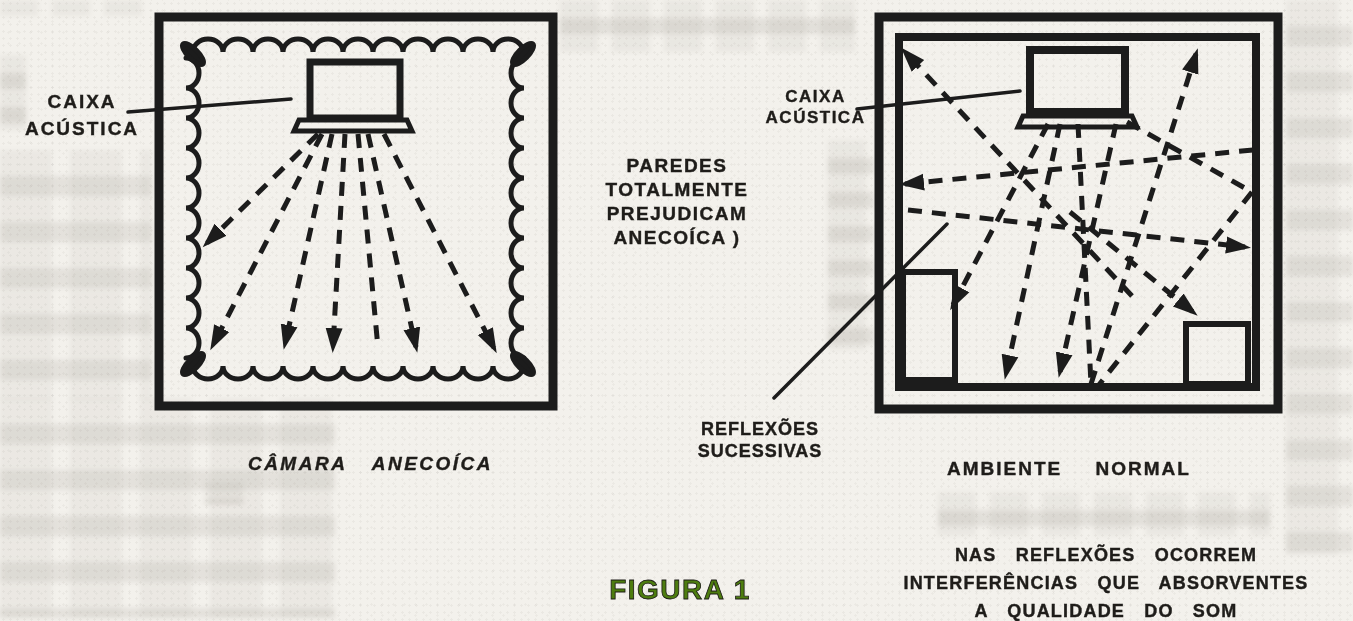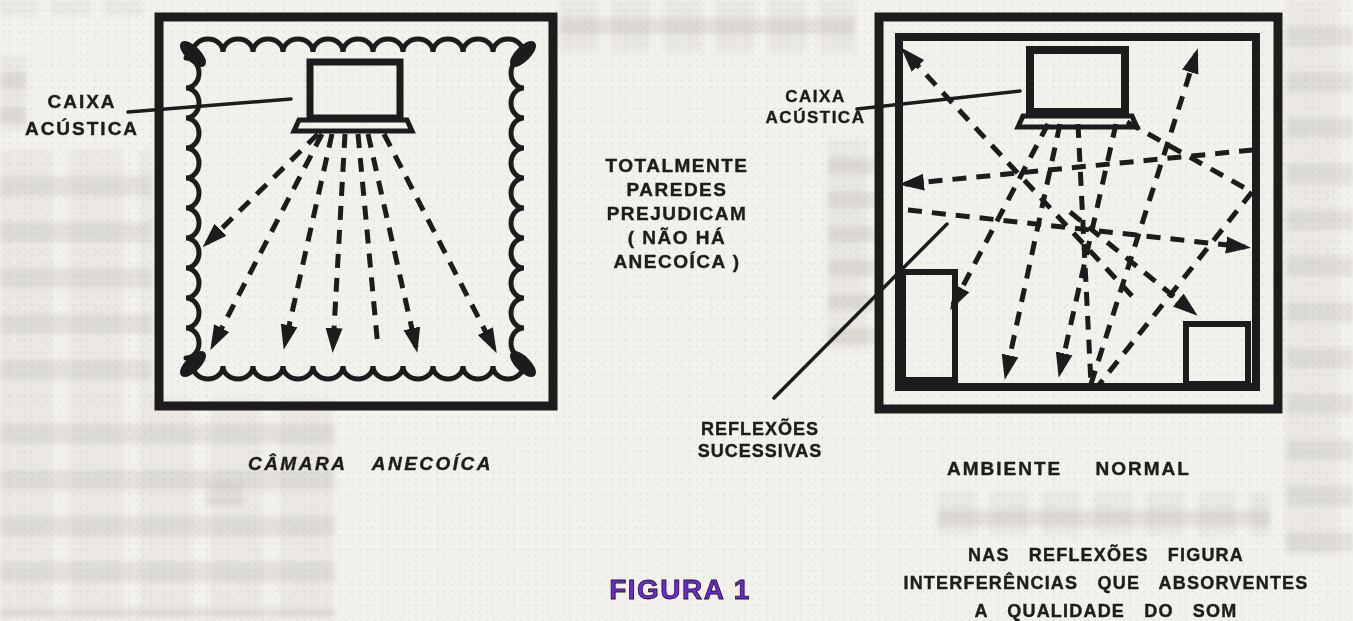--- a/index.html
+++ b/index.html
@@ -25,21 +25,21 @@
   }
   .lbl .ln{display:block;}
   .caixa-left{left:12px;top:88px;width:140px;line-height:27px;}
   .caixa-right{left:753px;top:86px;width:125px;font-size:17px;line-height:21px;letter-spacing:1.5px;}
   .paredes{left:577px;top:154px;width:200px;letter-spacing:1.5px;}
   .reflexoes{left:680px;top:418px;width:160px;font-size:18px;line-height:22px;letter-spacing:1px;}
   .cap-camara{left:238px;top:452px;width:265px;word-spacing:18px;letter-spacing:2.5px;font-style:italic;}
   .cap-ambiente{left:933px;top:457px;width:272px;font-size:19px;word-spacing:26px;letter-spacing:2px;}
   .figura{
     position:absolute;left:595px;top:574px;width:170px;text-align:center;
-    font-size:28px;font-weight:bold;letter-spacing:1.5px;color:#6d28d9;
+    font-size:28px;font-weight:bold;letter-spacing:1.5px;color:#4d7c0f;
     -webkit-text-stroke:0.8px #191715;
   }
   .note{
     position:absolute;left:898px;top:541px;width:416px;text-align:center;
     font-weight:bold;font-size:18px;line-height:28px;letter-spacing:1.2px;
     word-spacing:13px;color:#1f1d1a;-webkit-text-stroke:0.4px #1f1d1a;
   }
   .note .ln{display:block;}
 
   
@@ -141,42 +141,41 @@
       </g>
     </g>
   </svg>
 
   <div class="lbl caixa-left">
     <span class="ln">CAIXA</span>
     <span class="ln">ACÚSTICA</span>
   </div>
 
   <div class="lbl paredes">
+    <span class="ln">PAREDES</span>
     <span class="ln">TOTALMENTE</span>
-    <span class="ln">PAREDES</span>
     <span class="ln">PREJUDICAM</span>
-    <span class="ln">( NÃO HÁ</span>
     <span class="ln">ANECOÍCA )</span>
   </div>
 
   <div class="lbl cap-camara">CÂMARA ANECOÍCA</div>
 
   <div class="lbl caixa-right">
     <span class="ln">CAIXA</span>
     <span class="ln">ACÚSTICA</span>
   </div>
 
   <div class="lbl reflexoes">
     <span class="ln">REFLEXÕES</span>
     <span class="ln">SUCESSIVAS</span>
   </div>
 
   <div class="lbl cap-ambiente">AMBIENTE NORMAL</div>
 
   <div class="figura">FIGURA 1</div>
 
   <div class="note">
-    <span class="ln">NAS REFLEXÕES FIGURA</span>
+    <span class="ln">NAS REFLEXÕES OCORREM</span>
     <span class="ln">INTERFERÊNCIAS QUE ABSORVENTES</span>
     <span class="ln">A QUALIDADE DO SOM</span>
   </div>
 
 </div>
 
 </body></html>

